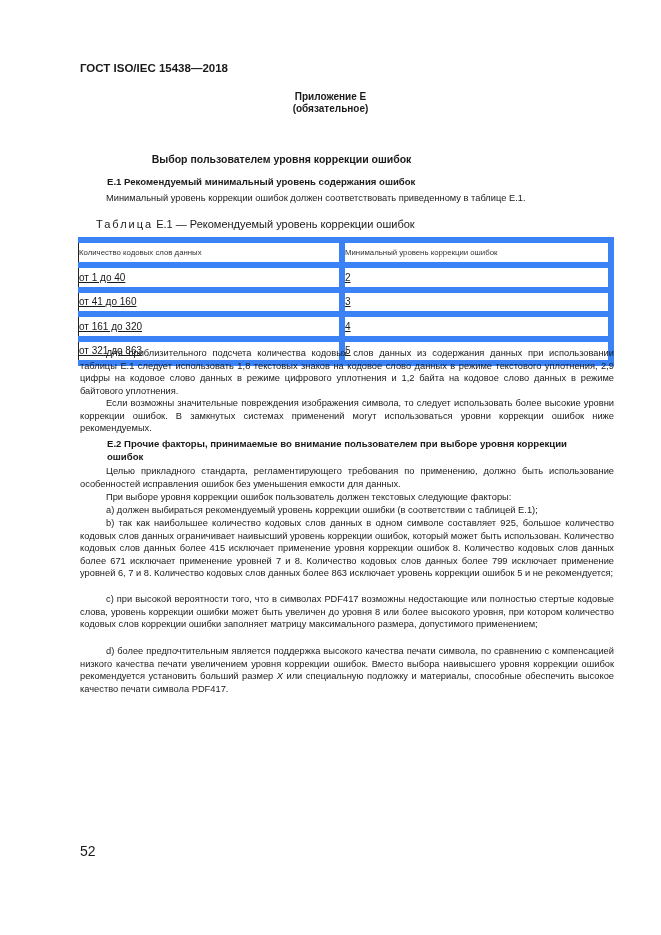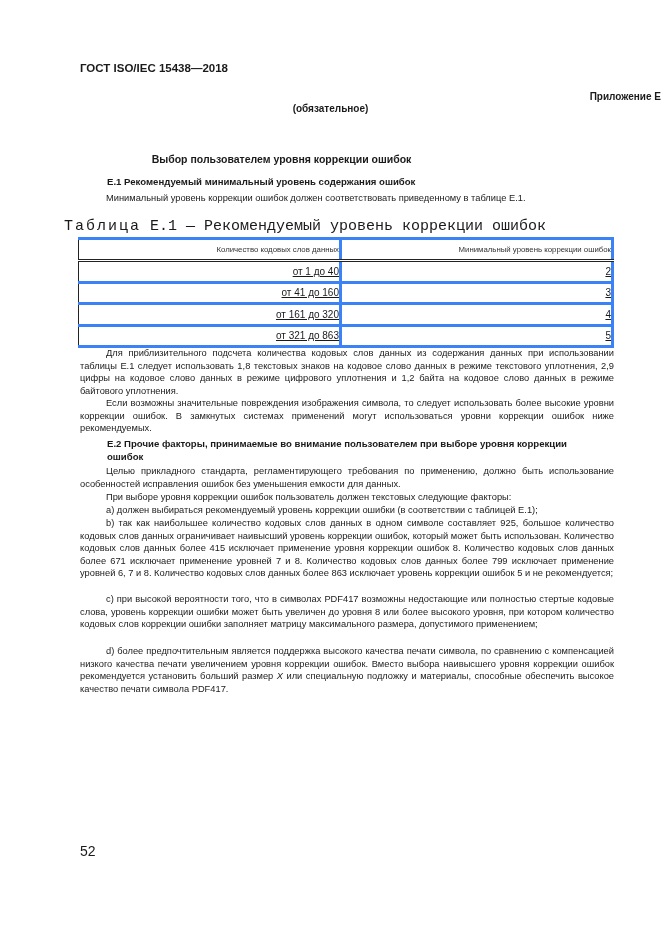--- a/index.html
+++ b/index.html
@@ -1,29 +1,29 @@
 <!DOCTYPE html>
 <html><head>
 <meta charset="utf-8">
 <style>
   html, body { margin: 0; padding: 0; background: #ffffff; }
   body { width: 661px; height: 935px; position: relative; overflow: hidden;
          font-family: "Liberation Sans", sans-serif; color: #1a1a1a; }
   .abs { position: absolute; }
   .hdr { left: 80px; top: 62px; font-size: 11.5px; font-weight: bold; }
-  .appx { left: 0; width: 661px; text-align: right; font-size: 10px; font-weight: bold; }
+  .appx { left: 0; width: 661px; text-align: center; font-size: 10px; font-weight: bold; }
   .appx2 { left: 0; width: 661px; text-align: center; font-size: 10px; font-weight: bold; }
   .title { left: 0; width: 563px; text-align: center; font-size: 10.5px; font-weight: bold; }
   .h2 { left: 107px; font-size: 9.6px; font-weight: bold; line-height: 12.5px; width: 500px; }
   .p { left: 80px; width: 534px; font-size: 9.3px; line-height: 12.6px; text-align: justify; }
   .p .ind { display: inline-block; width: 26px; }
-  .tcap { left: 64px; font-size: 15px; font-family: Liberation Mono, monospace; }
+  .tcap { left: 96px; font-size: 11px; }
   .tcap .sp { letter-spacing: 2px; }
   table.t { position: absolute; left: 78px; top: 237px; width: 536px; border-collapse: collapse; }
-  table.t td, table.t th { border: 3px solid #3b82f6; text-align: right; font-weight: normal; padding: 0; margin-top: 13px; }
+  table.t td, table.t th { border: 6px solid #3b82f6; text-align: left; font-weight: normal; padding: 0; margin-top: 13px; }
   table.t th { font-size: 7.8px; height: 19px; border-bottom: 3px double #222; color: #333; }
   table.t td { font-size: 10px; height: 18.5px; text-decoration: underline; }
   table.t td:first-child, table.t th:first-child { border-left: 1px solid #222; }
   .pageno { left: 80px; top: 843px; font-size: 14px; }
 </style>
 </head>
 <body>
 
 <div class="abs hdr">ГОСТ ISO/IEC 15438—2018</div>
 

